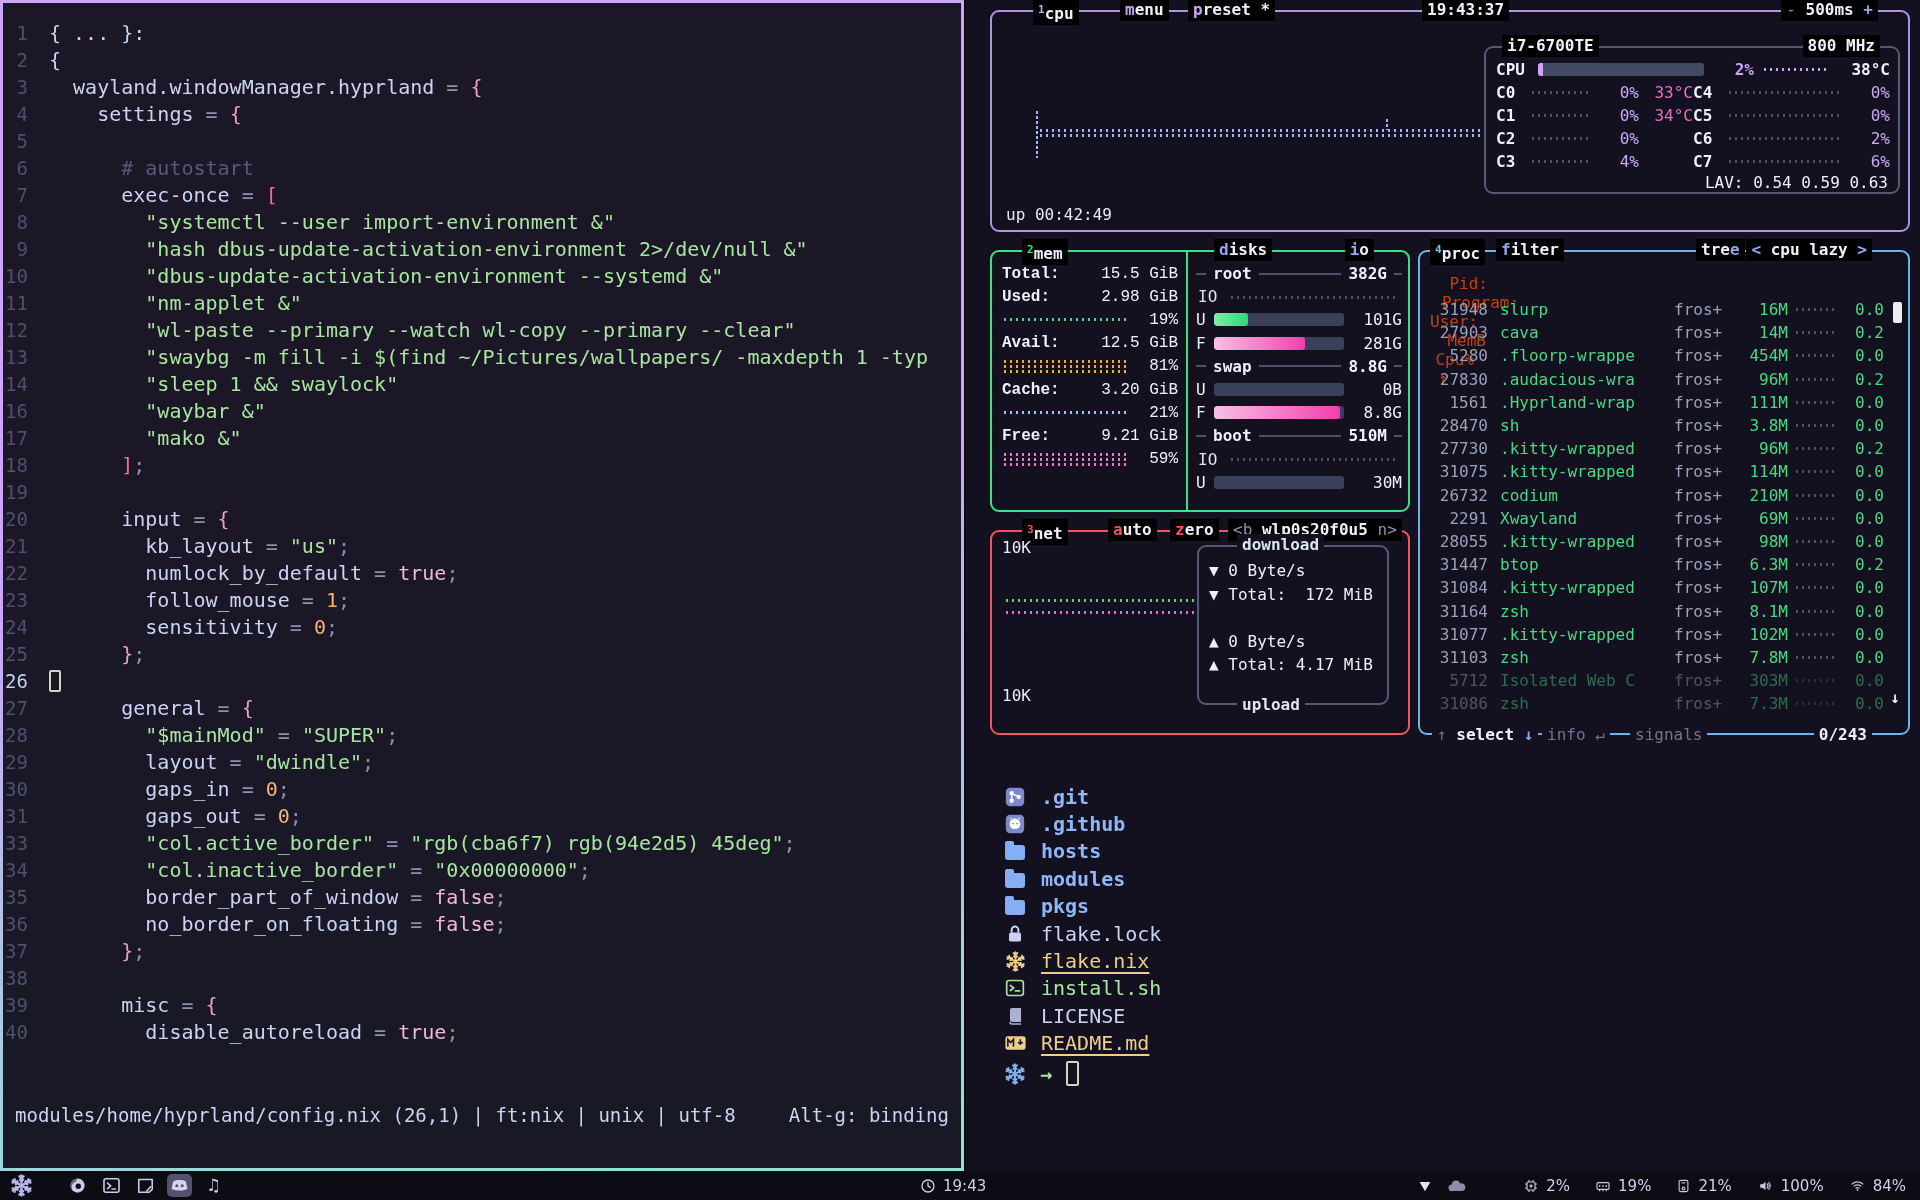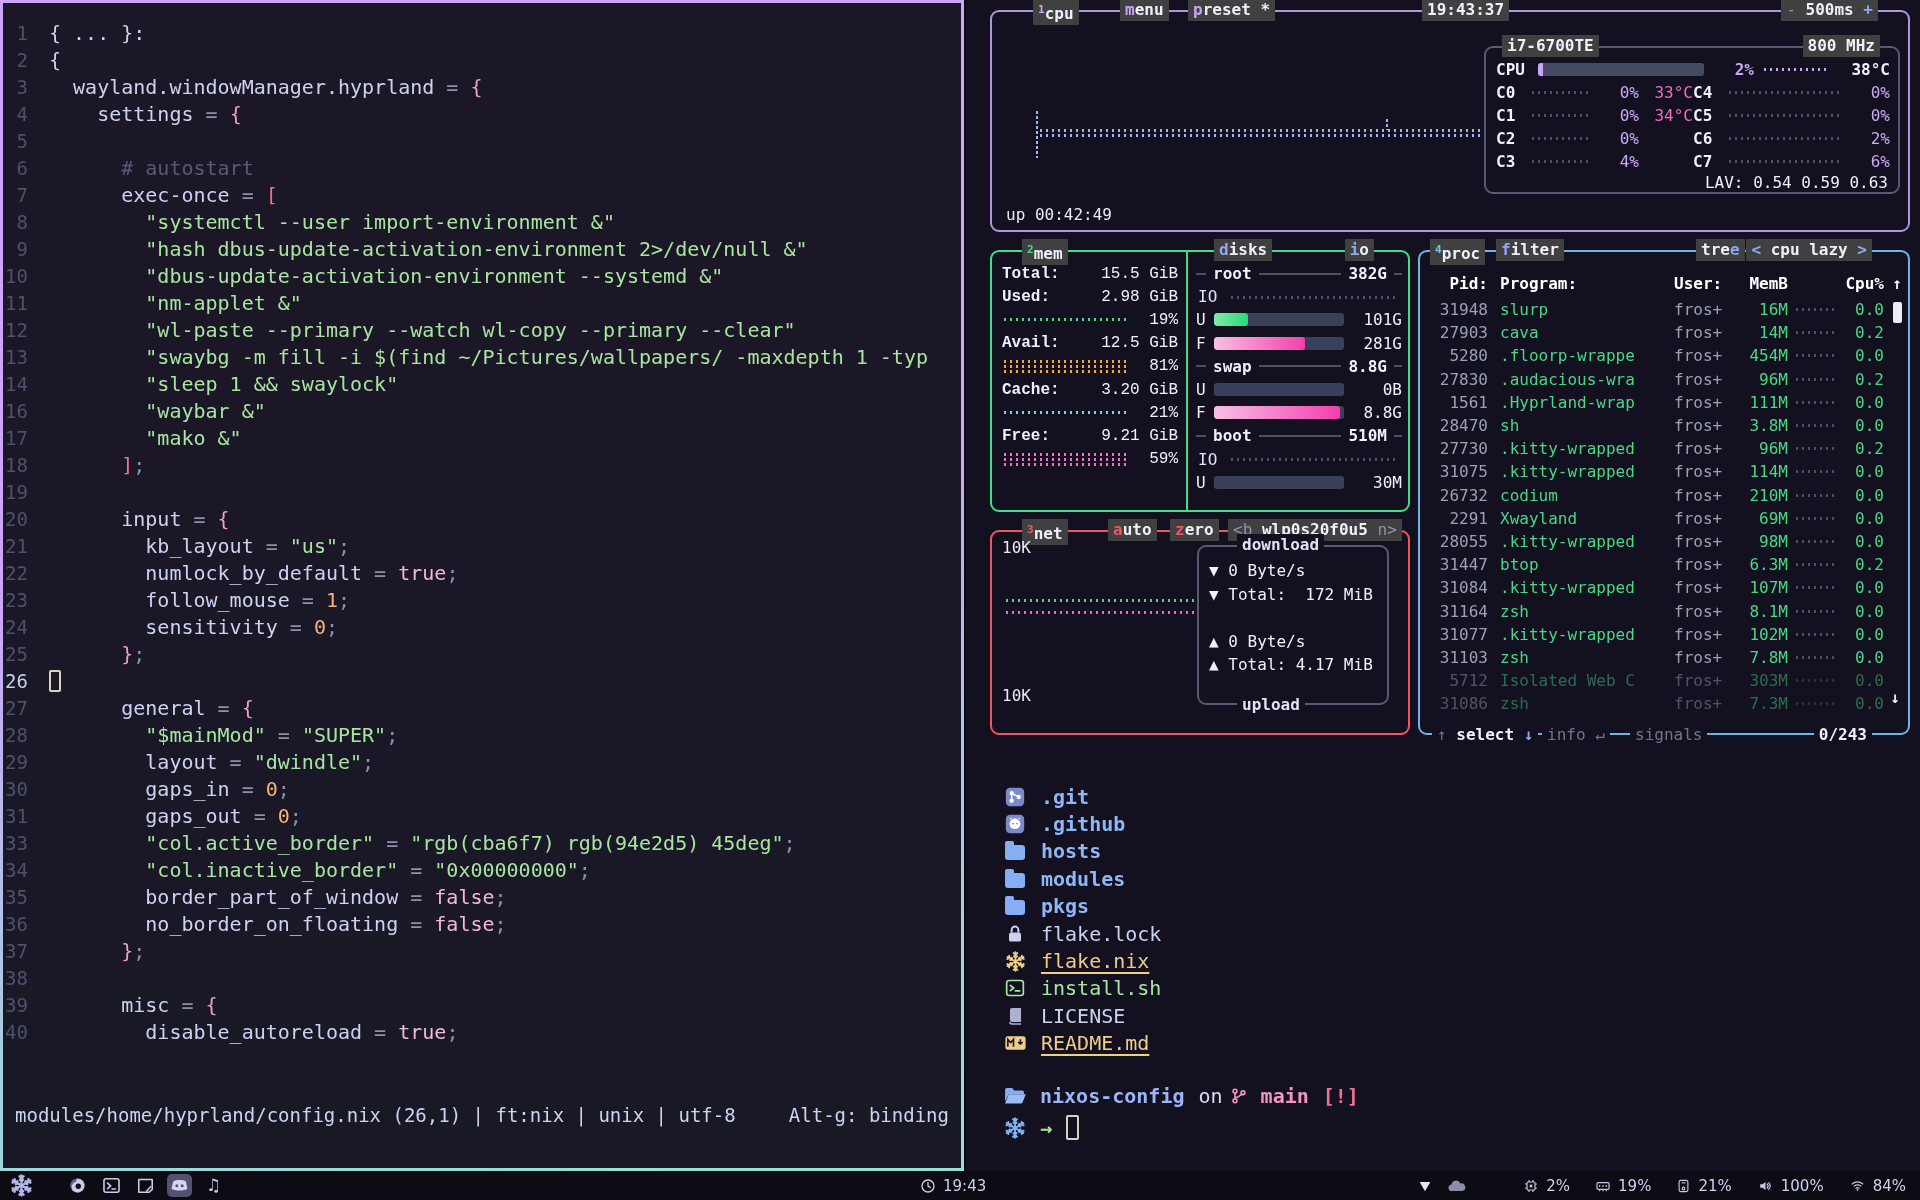--- a/index.html
+++ b/index.html
@@ -27,21 +27,21 @@
   .tk-br { color:#eba0c8; } .tk-bk { color:#f2708f; }
   .statusline { position:absolute; left:0; right:0; bottom:42px; display:flex; padding:0 12px; font-size:19px; color:#ccd3f2; }
   .statusline .sr { margin-left:auto; }
 
   
   .right-col { position:absolute; left:966px; top:0; right:0; bottom:29px; background:#131120; }
 
   
   .btop { position:absolute; inset:0 0 auto 0; height:745px; font-size:16px; color:#dfe3f2; }
   .bbox { position:absolute; border:2px solid; border-radius:9px; }
-  .btitle { position:absolute; top:-13px; line-height:22px; background:#404040; padding:0 5px; white-space:pre; font-size:16px; }
+  .btitle { position:absolute; top:-13px; line-height:22px; background:#000000; padding:0 5px; white-space:pre; font-size:16px; }
   .btitle b, b.wt { color:#eef0fa; font-weight:700; }
   .sup { font-size:11px; vertical-align:6px; font-weight:700; }
   .hk { color:#8fa7f0; font-weight:700; }
   .hk-m { color:#cba6f7; } .hk-r { color:#f2555f; }
   .c-mauve { color:#cba6f7; } .c-green { color:#3fe083; } .c-red { color:#f2555f; } .c-cyan { color:#74c7ec; }
   .dim2 { color:#8b91b0; }
 
   .dots { background-image:radial-gradient(circle,var(--dc) 1.2px,transparent 1.45px); background-size:6px 5px; }
   .d-green { --dc:#49d884; } .d-orange { --dc:#f5a742; } .d-cyan { --dc:#74d7ec; }
   .d-pink { --dc:#f76ec8; } .d-mauve { --dc:#cba6f7; } .d-blue { --dc:#a4b5f5; }
@@ -98,21 +98,21 @@
   .net-box { left:24px; top:530px; width:420px; height:205px; border-color:#f2555f; }
   .scale { position:absolute; color:#e8ebf5; }
   .netg1 { position:absolute; left:12px; top:66px; width:190px; height:5px; }
   .netg2 { position:absolute; left:12px; top:78px; width:190px; height:5px; --dc:#e06cd8; }
   .updown { position:absolute; left:205px; top:13px; width:192px; height:160px; border:2px solid #565a75; border-radius:9px; }
   .updown .btitle { background:#131120; font-weight:700; }
   .udrows { position:absolute; inset:14px 6px 6px 10px; }
   .udrow { height:23.5px; white-space:pre; color:#eef0fa; }
 
   .proc-box { left:452px; top:250px; right:10px; height:485px; border-color:#6fb3e8; }
-  .phead { position:absolute; top:22px; left:10px; right:6px; display:flex; font-weight:700; color:#ffffff; }
+  .phead { position:absolute; top:22px; left:10px; right:6px; display:flex; font-weight:400; color:#c2410c;flex-direction:column; }
   .c-pid { width:58px; text-align:right; flex:none; }
   .c-prog { flex:1; padding-left:12px; overflow:hidden; white-space:nowrap; }
   .c-user { width:58px; flex:none; }
   .c-mem { width:56px; text-align:right; flex:none; }
   .c-meter { width:52px; flex:none; display:flex; align-items:center; }
   .c-meter .pm { height:5px; width:44px; margin-left:6px; }
   .c-cpu { width:44px; text-align:right; flex:none; }
   .c-scroll { width:18px; text-align:right; flex:none; }
   .prows { position:absolute; top:46px; left:10px; right:6px; }
   .prow { display:flex; height:23.2px; align-items:center; }
@@ -756,40 +756,20 @@
             <span class="ficon">
               <svg width="21" height="16" viewBox="0 0 26 18">
                 <rect x="0.5" y="0.5" width="25" height="17" rx="3" fill="#efce8a"></rect>
                 <path d="M3.5 13.5v-9l3.5 4 3.5-4v9" fill="none" stroke="#1a1826" stroke-width="2"></path>
                 <path d="M19 4.5v6m0 0l-2.8-2.8M19 10.5l2.8-2.8" fill="none" stroke="#1a1826" stroke-width="2"></path>
               </svg>
             </span>
             <span class="fn-yellow und">README.md</span>
           </div>
         </div>
-      <div class="promptrow">
-        <span class="ficon">
-          <svg width="22" height="18" viewBox="0 0 24 20">
-              <path d="M1 3a2 2 0 012-2h6l2 3h9a2 2 0 012 2v2H5L1 16z" fill="#86aef5"></path>
-              <path d="M5 8h19l-3.5 9a2 2 0 01-1.9 1.4H1z" fill="#9cbcf8"></path>
-            </svg>
-        </span>
-        <span class="p-dir">nixos-config</span>
-        <span class="p-on">on</span>
-        <span class="ficon" style="width:16px;margin-left:-6px">
-          <svg width="18" height="20" viewBox="0 0 20 22" fill="none" stroke="#f295c0" stroke-width="2" stroke-linecap="round">
-              <circle cx="5" cy="5" r="2.4"></circle>
-              <circle cx="5" cy="17" r="2.4"></circle>
-              <circle cx="15" cy="7" r="2.4"></circle>
-              <path d="M5 7.5v7 M5 13c7 0 4-4 10-4"></path>
-            </svg>
-        </span>
-        <span class="p-branch">main</span>
-        <span class="p-stat">[!]</span>
-      </div>
       <div class="cursrow">
         <span class="ficon">
           <svg width="22" height="22" viewBox="-50 -50 100 100">
               <use href="#snowflake-shape" stroke="#7fb2f0" stroke-width="9"></use>
             </svg>
         </span>
         <span class="p-arrow">→</span>
         <span class="termcursor"></span>
       </div>
     </div>

